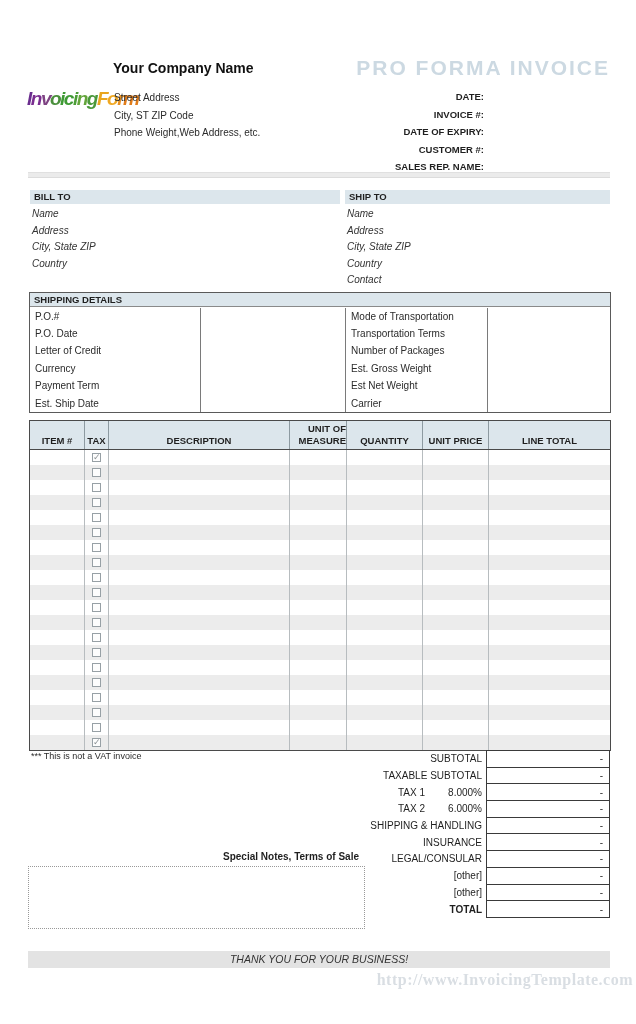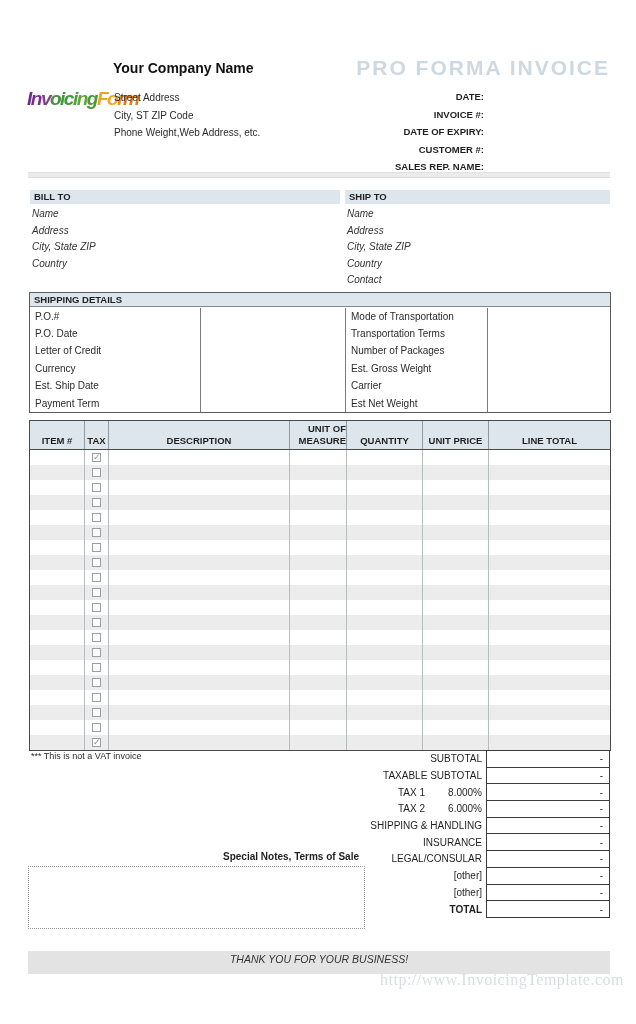--- a/index.html
+++ b/index.html
@@ -58,22 +58,22 @@
   .tot-label { flex:1; text-align:right; font-size:10px; color:#1f1f1f; }
   .tot-rate { width:57px; text-align:right; font-size:10px; color:#1f1f1f; }
   .tot-row.bold .tot-label { font-weight:bold; }
   .tot-box { width:124px; height:100%; border:1px solid #3a3a3a; background:#fff; display:flex; align-items:center; justify-content:flex-end; padding-right:6px; font-size:10px; color:#333; }
   
   .notes-label-row { position:absolute; left:31px; top:851px; width:334px; display:flex; align-items:flex-end;flex-direction:column; }
   .notes-label { font-size:10px; font-weight:bold; color:#1f1f1f; white-space:nowrap; padding-right:6px; }
   .notes-filler { flex:1; border-bottom:1px dotted #aaa; height:1px; margin-bottom:3px; }
   .notes-box { position:absolute; left:28px; top:866px; width:337px; height:63px; border:1px dotted #999; }
   
-  .thanks { position:absolute; left:28px; top:951px; width:582px; height:23px; background:#e3e3e3; text-align:center; line-height:17px; font-size:10.5px; font-style:italic; color:#333; }
-  .watermark { position:absolute; right:12px; top:971px; font-family:"Liberation Serif", serif; font-size:16px; color:#d9dee3; letter-spacing:0.5px; }
+  .thanks { position:absolute; left:28px; top:951px; width:582px; height:17px; background:#e3e3e3; text-align:center; line-height:17px; font-size:10.5px; font-style:italic; color:#333; }
+  .watermark { position:absolute; right:3px; top:971px; font-family:"Liberation Serif", serif; font-size:16px; color:#d9dee3; letter-spacing:0.5px;font-weight:bold; }
 </style>
 </head>
 <body>
 
 <div id="page">
 
   <div class="company-name">Your Company Name</div>
   <div class="logo" id="logo"><span style="color: rgb(106, 45, 142);">I</span><span style="color: rgb(122, 45, 144);">n</span><span style="color: rgb(126, 67, 131);">v</span><span style="color: rgb(74, 143, 60);">o</span><span style="color: rgb(63, 155, 53);">i</span><span style="color: rgb(63, 155, 53);">c</span><span style="color: rgb(76, 158, 56);">i</span><span style="color: rgb(99, 164, 58);">n</span><span style="color: rgb(74, 152, 58);">g</span><span style="color: rgb(233, 165, 31);">F</span><span style="color: rgb(240, 168, 34);">o</span><span style="color: rgb(232, 143, 30);">r</span><span style="color: rgb(224, 124, 26);">m</span></div>
   <div class="addr" id="address-lines">
       <div>Street Address</div>
@@ -148,29 +148,29 @@
           <div class="sg-c sg-l2">Number of Packages</div>
           <div class="sg-c sg-v2"></div>
         </div>
         <div class="ship-grid-row">
           <div class="sg-c sg-l1">Currency</div>
           <div class="sg-c sg-v1"></div>
           <div class="sg-c sg-l2">Est. Gross Weight</div>
           <div class="sg-c sg-v2"></div>
         </div>
         <div class="ship-grid-row">
+          <div class="sg-c sg-l1">Payment Term</div>
+          <div class="sg-c sg-v1"></div>
+          <div class="sg-c sg-l2">Est Net Weight</div>
+          <div class="sg-c sg-v2"></div>
+        </div>
+        <div class="ship-grid-row">
           <div class="sg-c sg-l1">Est. Ship Date</div>
           <div class="sg-c sg-v1"></div>
           <div class="sg-c sg-l2">Carrier</div>
-          <div class="sg-c sg-v2"></div>
-        </div>
-        <div class="ship-grid-row">
-          <div class="sg-c sg-l1">Payment Term</div>
-          <div class="sg-c sg-v1"></div>
-          <div class="sg-c sg-l2">Est Net Weight</div>
           <div class="sg-c sg-v2"></div>
         </div>
       </div>
   </div>
 
   <div class="items">
     <div class="items-header" id="items-header">
         <div class="ih-cell c0">
           <span>ITEM #</span>
         </div>

